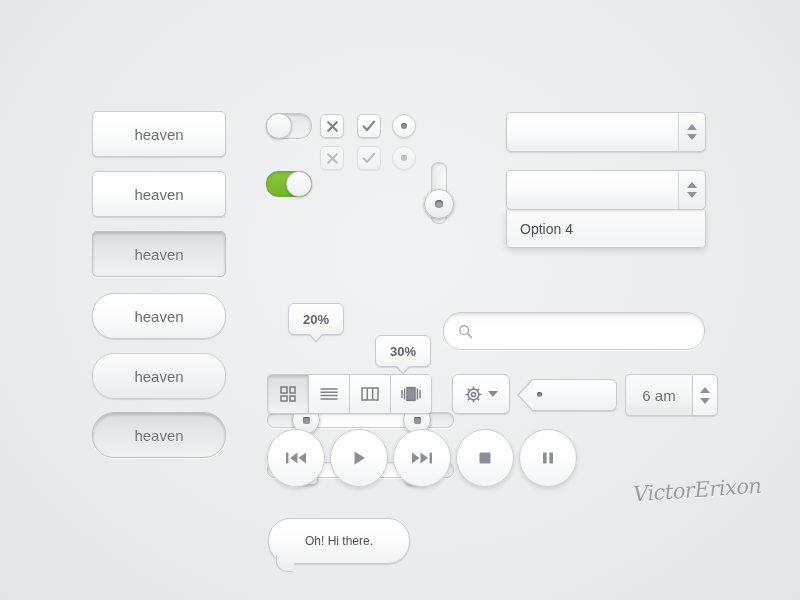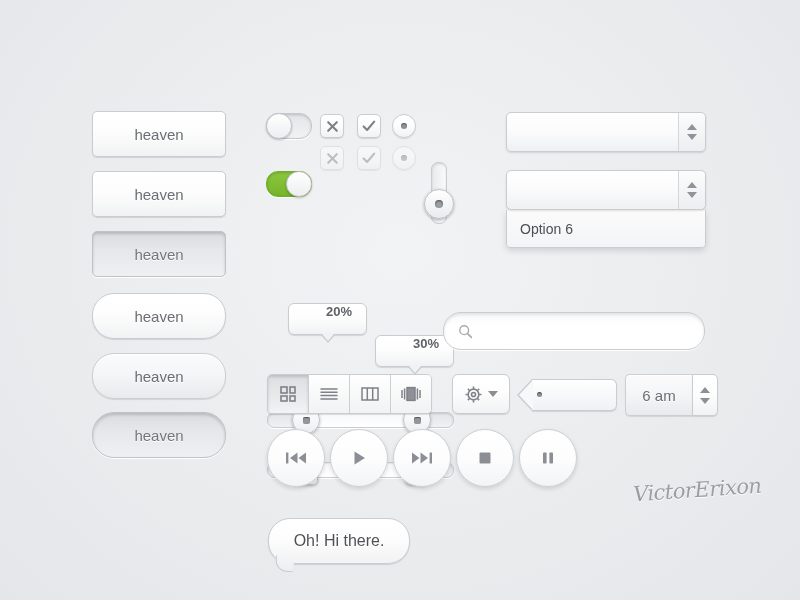--- a/index.html
+++ b/index.html
@@ -77,23 +77,22 @@
     background:linear-gradient(to bottom,#ffffff,#e9ebed);
     border:1px solid #bfc2c6;
     box-shadow:0 1px 3px rgba(0,0,0,.3), inset 0 1px 0 #fff;
     display:flex;align-items:center;justify-content:center;cursor:pointer;
   }
   .vknob .dot{width:8px;height:8px;border-radius:50%;background:#9a9ea3;
     box-shadow:inset 0 1px 2px rgba(0,0,0,.5);}
 
   
   .tip{
-    width:54px;height:30px;border-radius:6px;display:flex;justify-content:center;
+    width:54px;height:30px;border-radius:6px;display:flex;align-items:center;justify-content:center;
     position:relative;
-    padding-left:23px;
   }
   .tip span{color:#5f6268;font-size:13px;font-weight:bold;text-shadow:0 1px 0 #fff;}
   .tip:after{
     content:"";position:absolute;bottom:-7px;left:50%;margin-left:-6px;
     width:0;height:0;border-left:6px solid transparent;border-right:6px solid transparent;
     border-top:7px solid #f1f2f3;
   }
   .tip:before{
     content:"";position:absolute;bottom:-9px;left:50%;margin-left:-7px;
     width:0;height:0;border-left:7px solid transparent;border-right:7px solid transparent;
@@ -125,21 +124,21 @@
     border-radius:5px;width:22px;height:28px;top:-8px;margin-left:-11px;gap:3px;
   }
   .hknob.rect i{display:block;width:2px;height:10px;background:#9a9ea3;border-radius:1px;
     box-shadow:inset 0 1px 1px rgba(0,0,0,.4);}
 
   
   .bubble{
     width:140px;height:44px;border-radius:22px;display:flex;align-items:center;justify-content:center;
     position:relative;
   }
-  .bubble span{color:#4e5156;font-size:16px;text-shadow:0 1px 0 #fff;}
+  .bubble span{color:#4e5156;font-size:12px;text-shadow:0 1px 0 #fff;}
   .bubble .tail{
     position:absolute;left:6px;bottom:-9px;width:18px;height:16px;
     background:linear-gradient(to bottom,#f4f5f6,#eceef0);
     border-left:1px solid #c9ccd0;border-bottom:1px solid #c9ccd0;
     border-bottom-left-radius:14px;
     transform:skewX(-8deg);
   }
 
   
   .search{
@@ -477,19 +476,19 @@
 
   <div class="abs selwrap" style="left:506px;top:170px;">
     <div class="selbox">
       <div class="val"></div>
       <div class="selarrows">
         <div class="up"></div>
         <div class="dn"></div>
       </div>
     </div>
     <div class="selmenu">
-      <div class="selopt">Option 6</div>
+      <div class="selopt">Option 4</div>
     </div>
   </div>
 
   <div class="abs sig" style="left:633px;top:478px;">VictorErixon</div>
 
 </div>
 
 </body></html>

